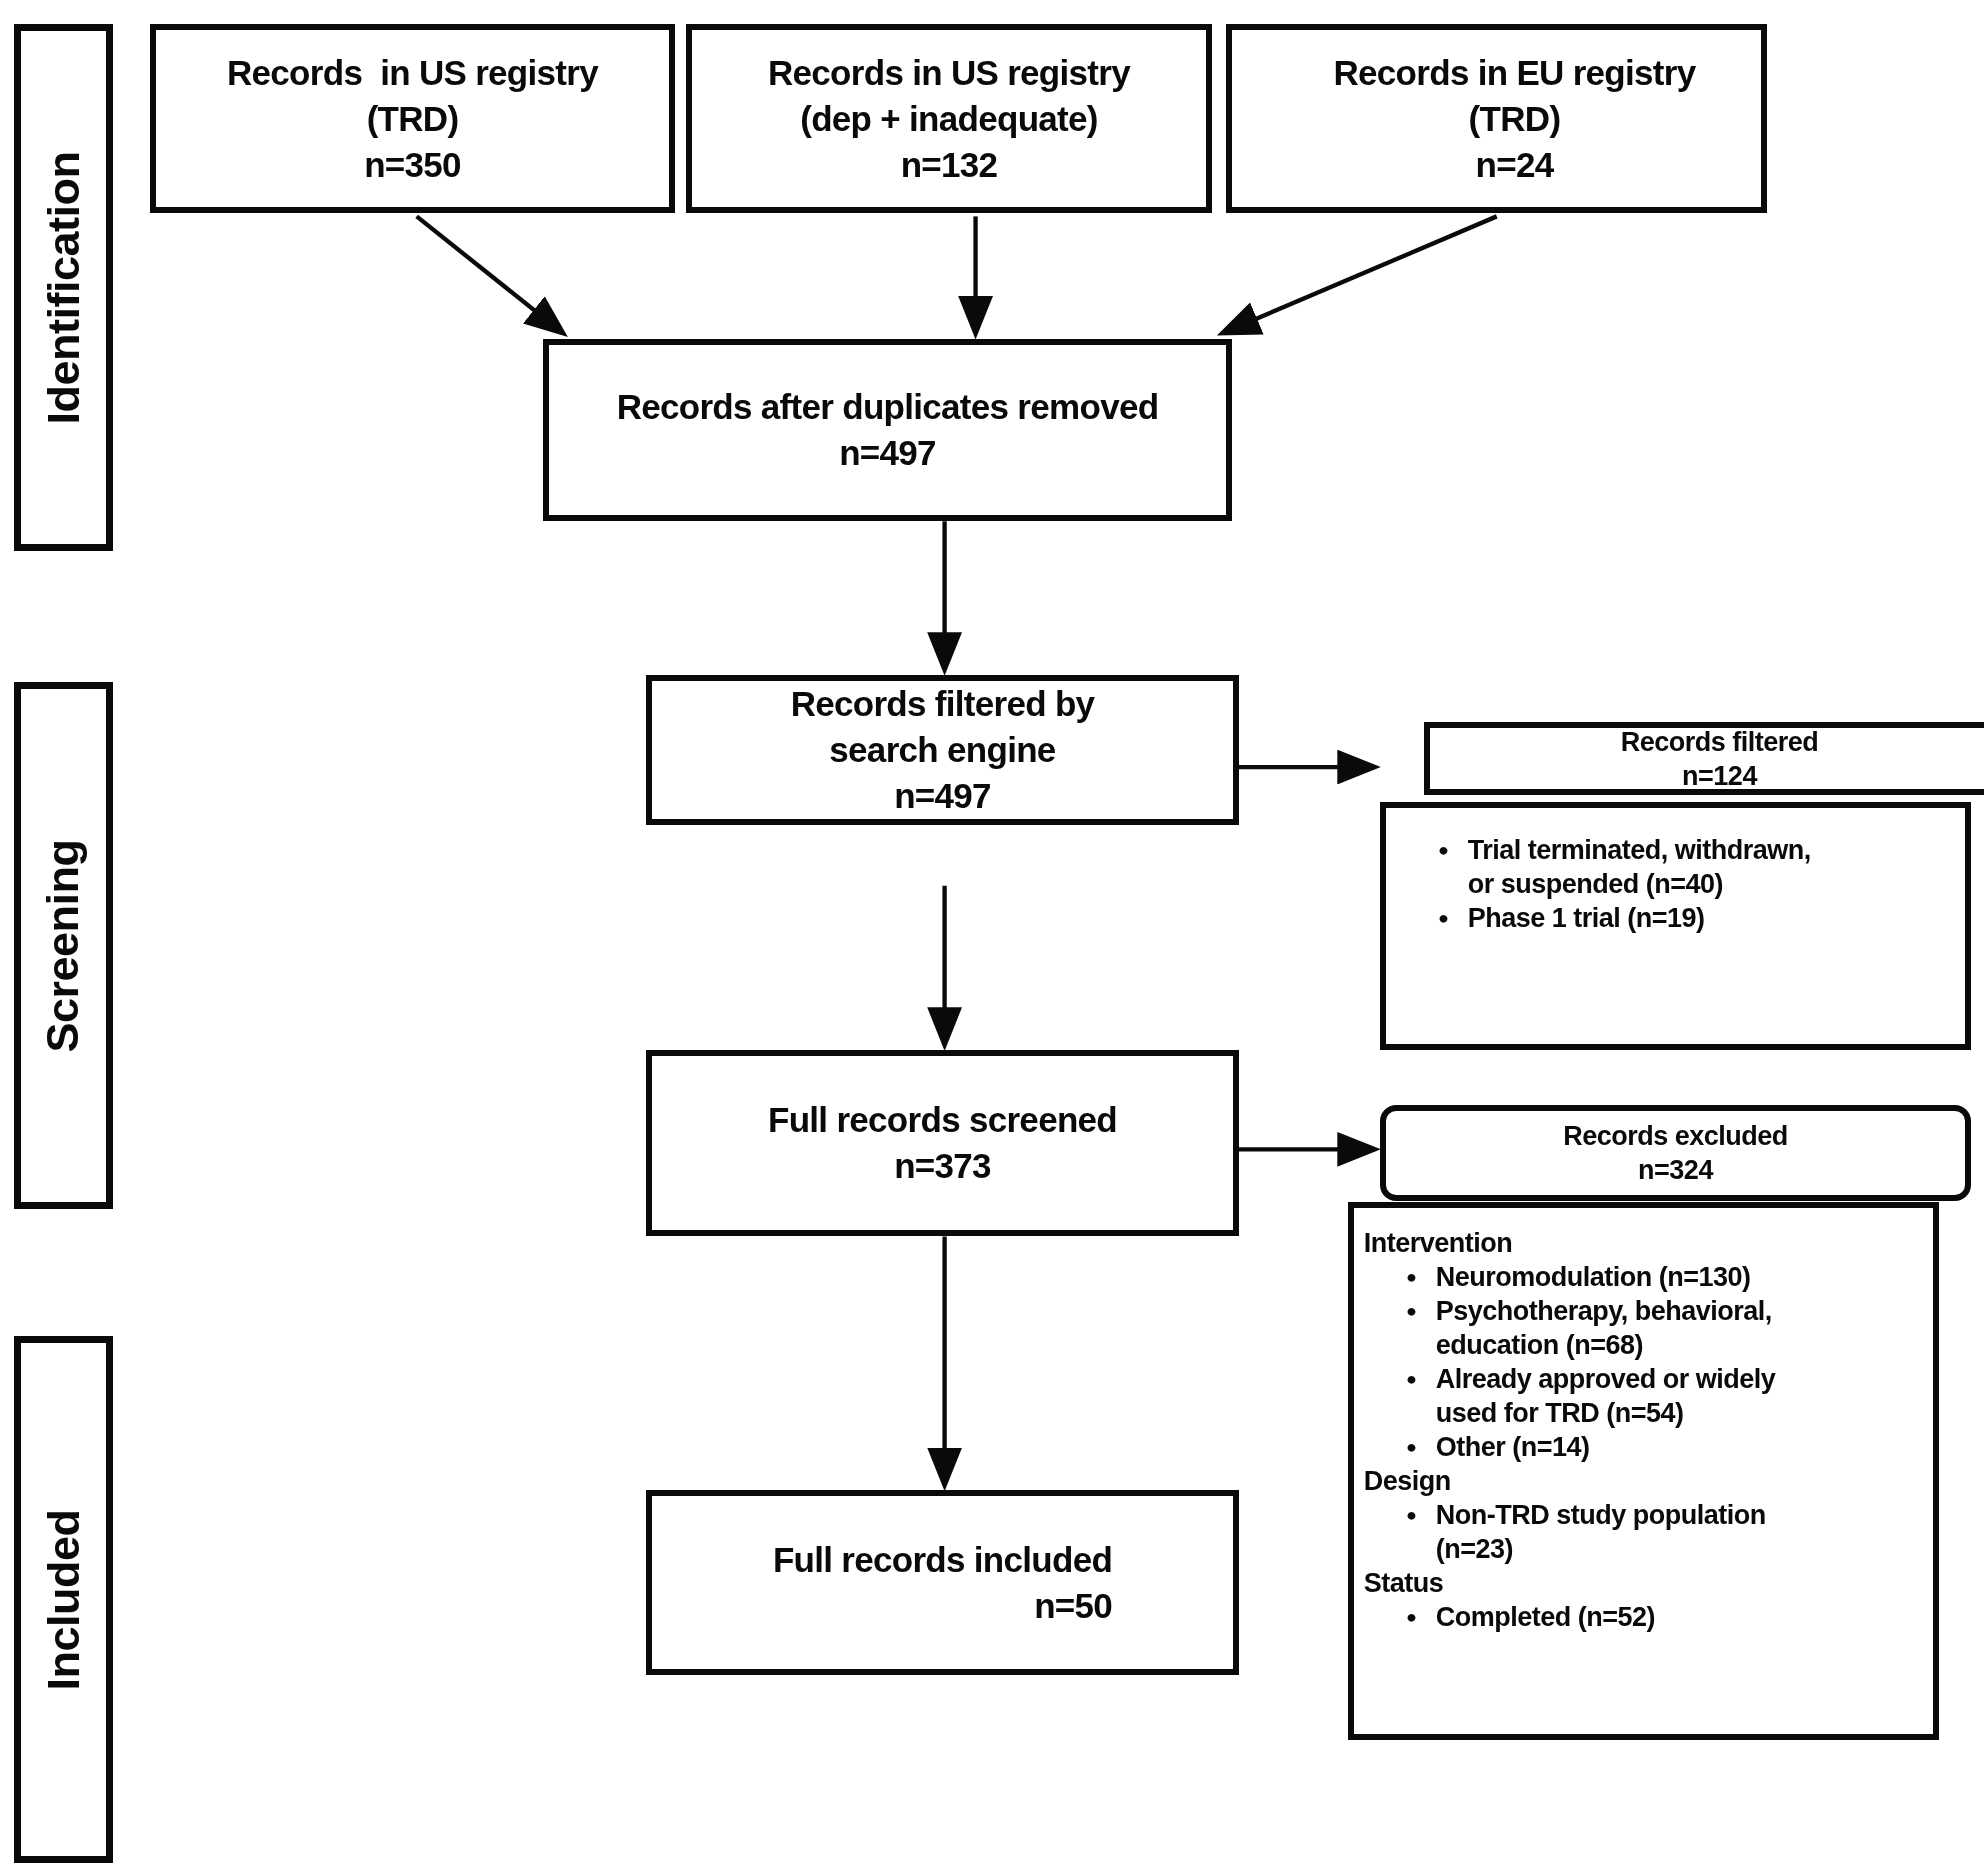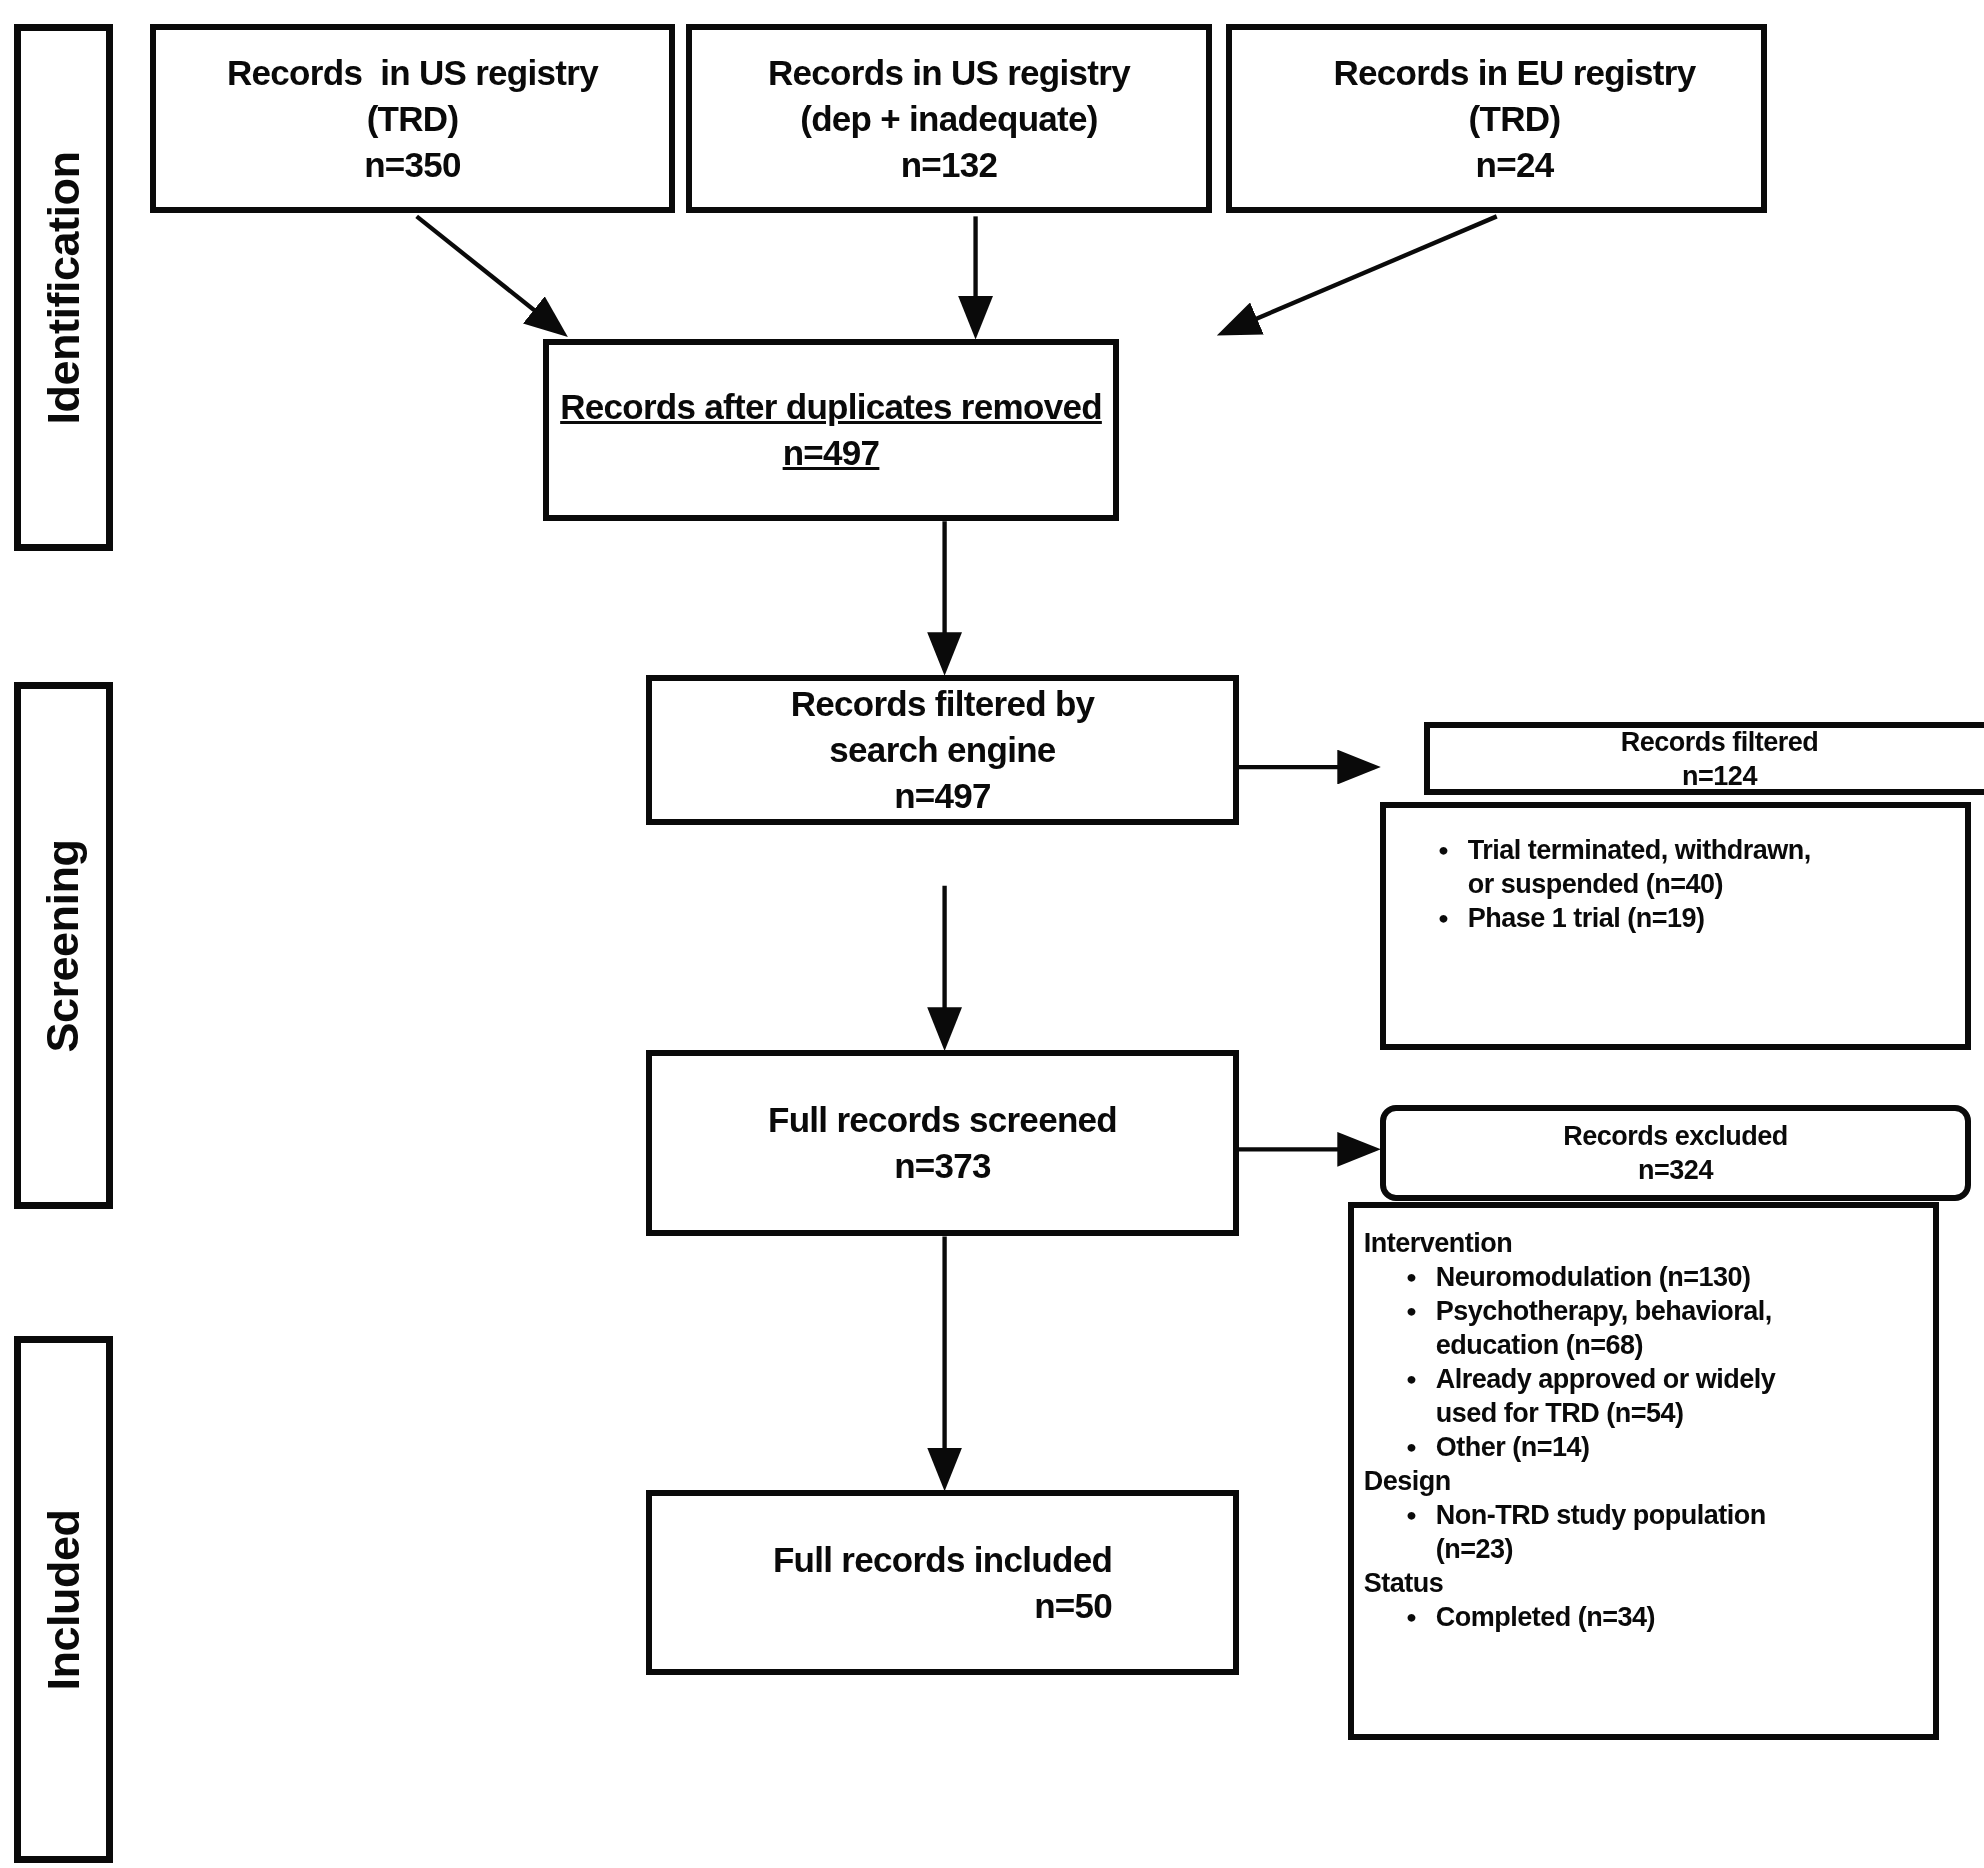--- a/index.html
+++ b/index.html
@@ -112,21 +112,21 @@
   <div class="box main-text" style="left:150px; top:24px; width:525px; height:189px;">Records  in US registry
 (TRD)
 n=350</div>
   <div class="box main-text" style="left:686px; top:24px; width:526px; height:189px;">Records in US registry
 (dep + inadequate)
 n=132</div>
   <div class="box main-text" style="left:1226px; top:24px; width:541px; height:189px;padding-left:36px;">Records in EU registry
 (TRD)
 n=24</div>
 
-  <div class="box main-text" style="left:543px; top:339px; width:576px; height:182px;text-decoration:underline;">Records after duplicates removed
+  <div class="box main-text" style="left:543px; top:339px; width:689px; height:182px;">Records after duplicates removed
 n=497</div>
 
   <div class="box main-text" style="left:646px; top:675px; width:593px; height:150px;">Records filtered by
 search engine
 n=497</div>
 
   <div class="box main-text" style="left:646px; top:1050px; width:593px; height:186px;">Full records screened
 n=373</div>
 
   <div class="box main-text" style="left:646px; top:1490px; width:593px; height:185px;text-align:right;">Full records included
@@ -156,21 +156,21 @@
 used for TRD (n=54)</li>
       <li>Other (n=14)</li>
     </ul>
     <div class="sec-header">Design</div>
     <ul>
       <li>Non-TRD study population
 (n=23)</li>
     </ul>
     <div class="sec-header">Status</div>
     <ul>
-      <li>Completed (n=34)</li>
+      <li>Completed (n=52)</li>
     </ul>
   </div>
 
   <svg id="arrows" viewBox="0 0 4102 3862" xmlns="http://www.w3.org/2000/svg">
     <defs>
       <marker id="ah" markerWidth="10" markerHeight="8" refX="8.5" refY="4" orient="auto" markerUnits="strokeWidth">
         <path d="M0,0 L10,4 L0,8 Z" fill="#0a0a0a"></path>
       </marker>
     </defs>
     <g stroke="#0a0a0a" stroke-width="9" fill="none">

